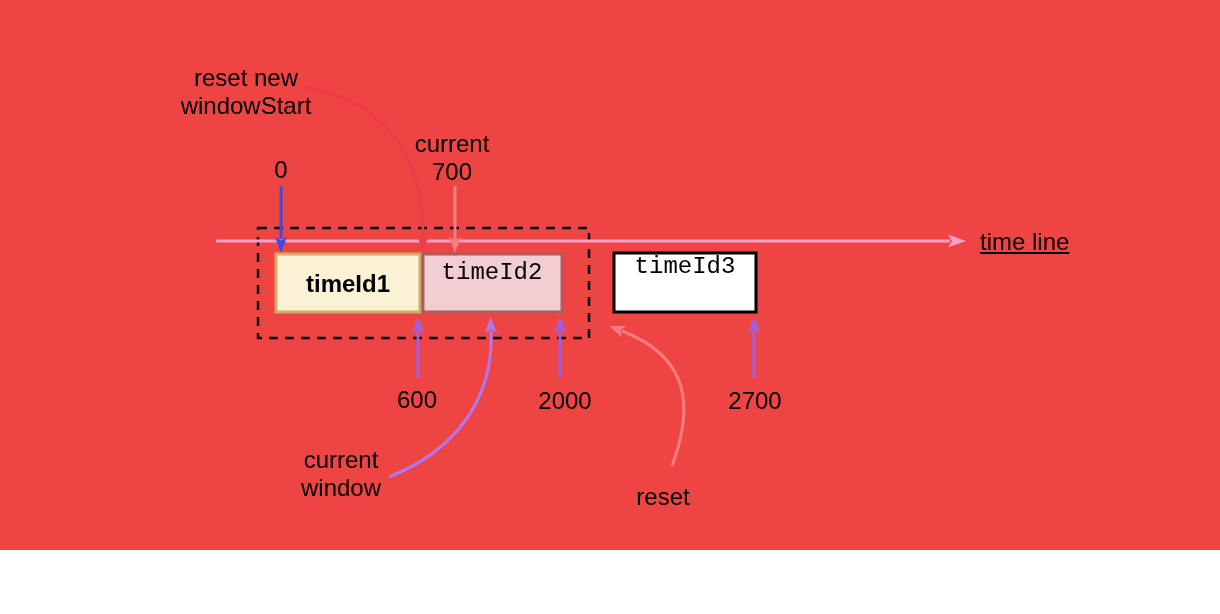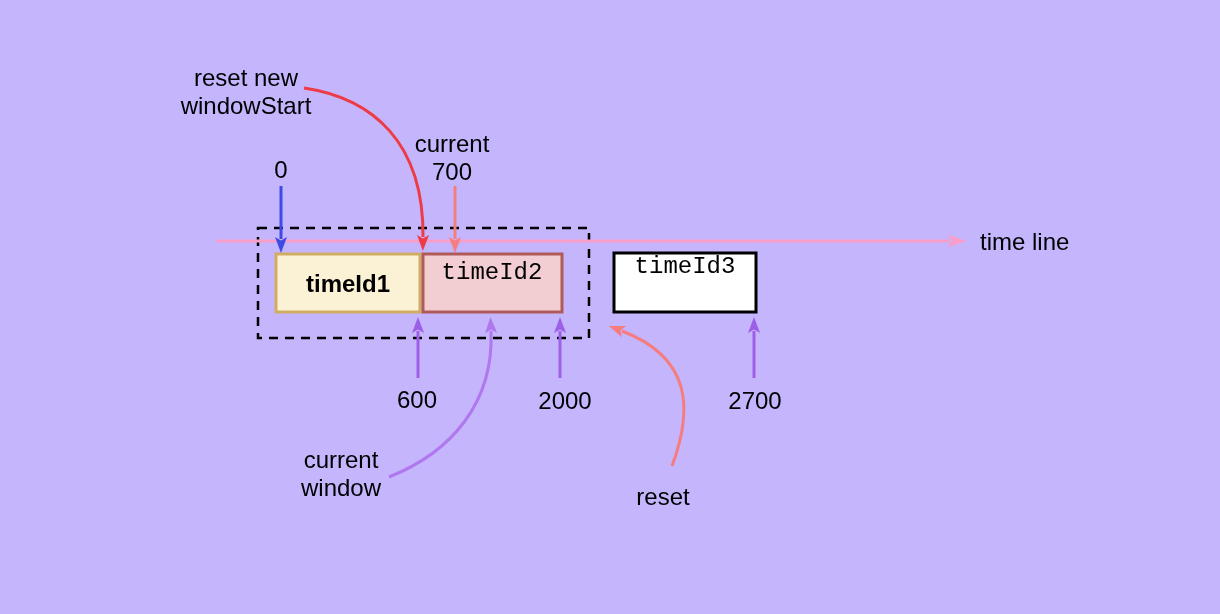--- a/index.html
+++ b/index.html
@@ -1,37 +1,38 @@
 <!DOCTYPE html>
 <html><head>
 <meta charset="utf-8">
 <style>
   html, body { margin: 0; padding: 0; }
   body { font-family: "Liberation Sans", sans-serif; }
   .stage {
     position: relative;
     width: 1220px;
-    height: 614px;
-    background: #c4b5fd;
+    height: 550px;
+    background: #ef4444;
     overflow: hidden;
   }
   .stage svg { position: absolute; left: 0; top: 0; }
   .lbl {
     position: absolute;
     transform: translate(-50%, -50%);
     font-size: 24px;
     line-height: 28px;
     color: #000000;
     text-align: center;
     white-space: pre-line;
     letter-spacing: 0px;
   }
   .lbl.anchor-left {
     transform: translate(0, -50%);
     text-align: right;
+    text-decoration: underline;
   }
 </style>
 </head>
 <body>
 
 <div class="stage">
 
   <svg width="1220" height="614" viewBox="0 0 1220 614">
     <defs>
       <marker id="m-blue" markerUnits="userSpaceOnUse" markerWidth="16" markerHeight="14" refX="2" refY="7" orient="auto">

